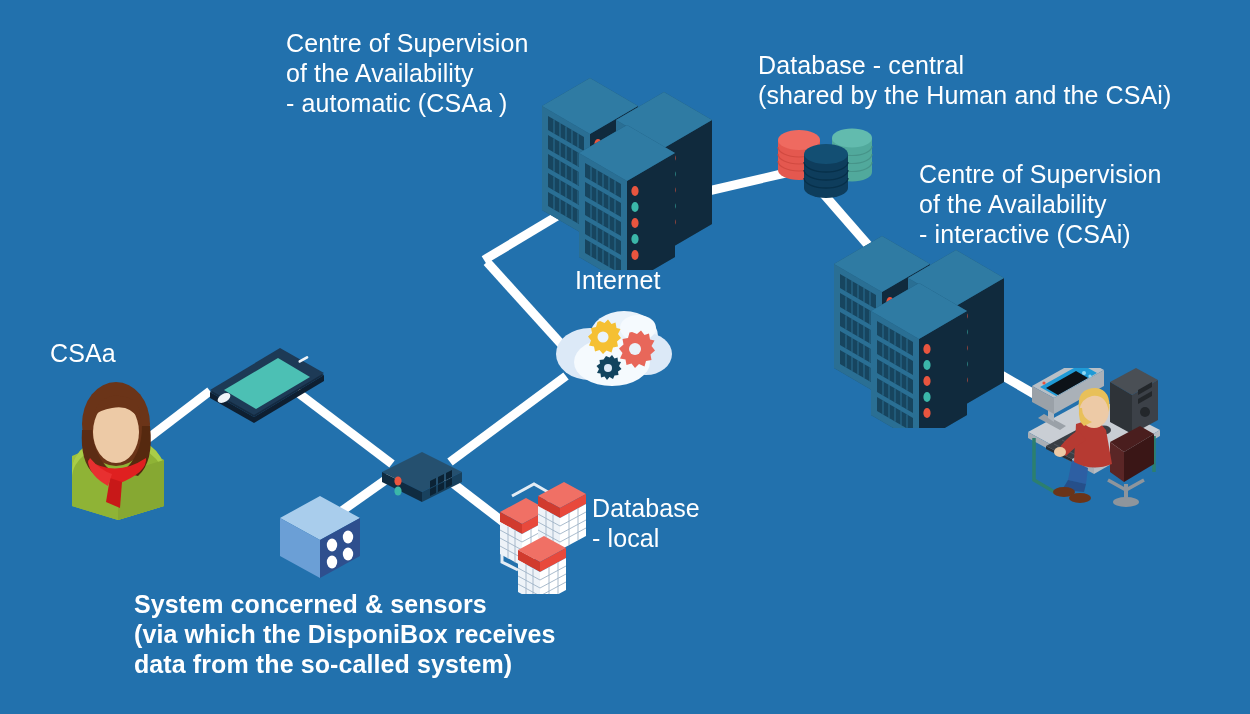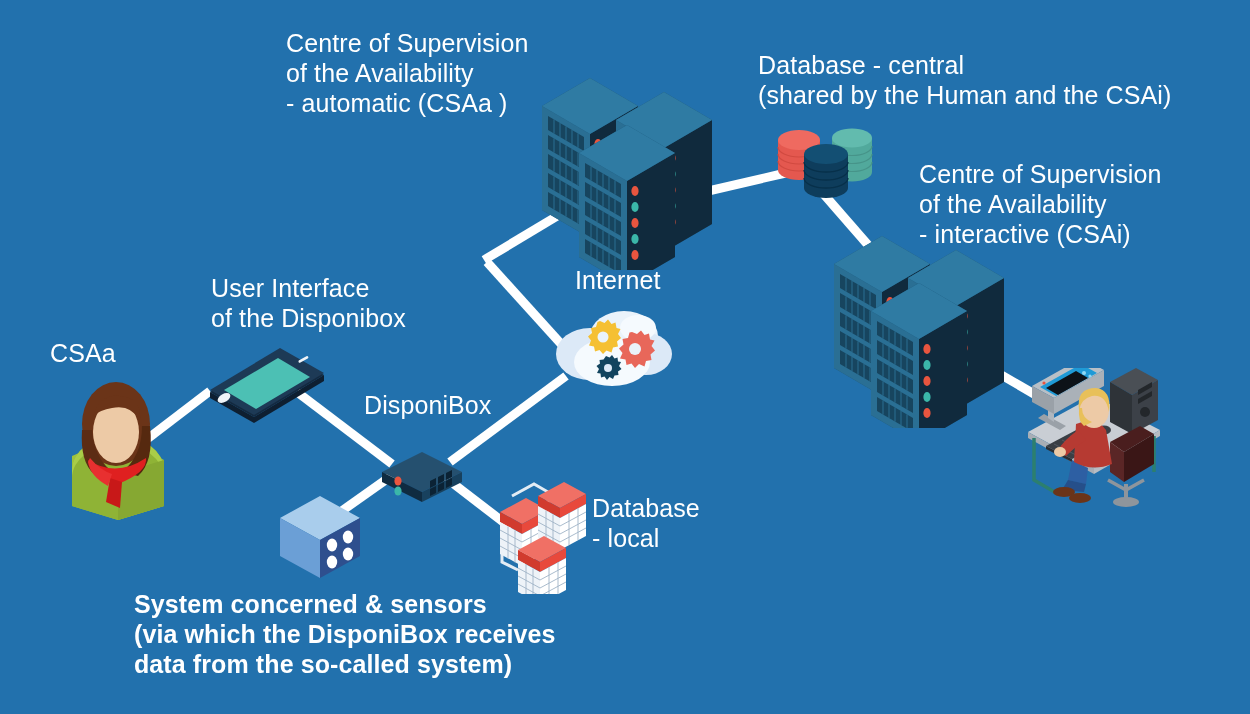--- a/index.html
+++ b/index.html
@@ -57,28 +57,25 @@
 of the Availability
 - automatic (CSAa )</div>
 
   <div class="label" style="left:744px;top:50px;">Database - central
 (shared by the Human and the CSAi)</div>
 
   <div class="label" style="left:905px;top:159px;">Centre of Supervision
 of the Availability
 - interactive (CSAi)</div>
 
-  <div class="label" style="left:197px;top:273px;">User Interface
-of the Disponibox</div>
 
   <div class="label" style="left:36px;top:338px;">CSAa</div>
 
   <div class="label" style="left:553px;top:265px;margin-left:8px;">Internet</div>
 
-  <div class="label" style="left:350px;top:390px;">DisponiBox</div>
 
   <div class="label" style="left:578px;top:493px;">Database
 - local</div>
 
   <div class="label" style="left:120px;top:589px;font-weight:bold;">System concerned &amp; sensors
 (via which the DisponiBox receives
 data from the so-called system)</div>
 
 
   <svg class="node" style="left:528px;top:70px;" width="170" height="200" viewBox="0 0 170 200">

